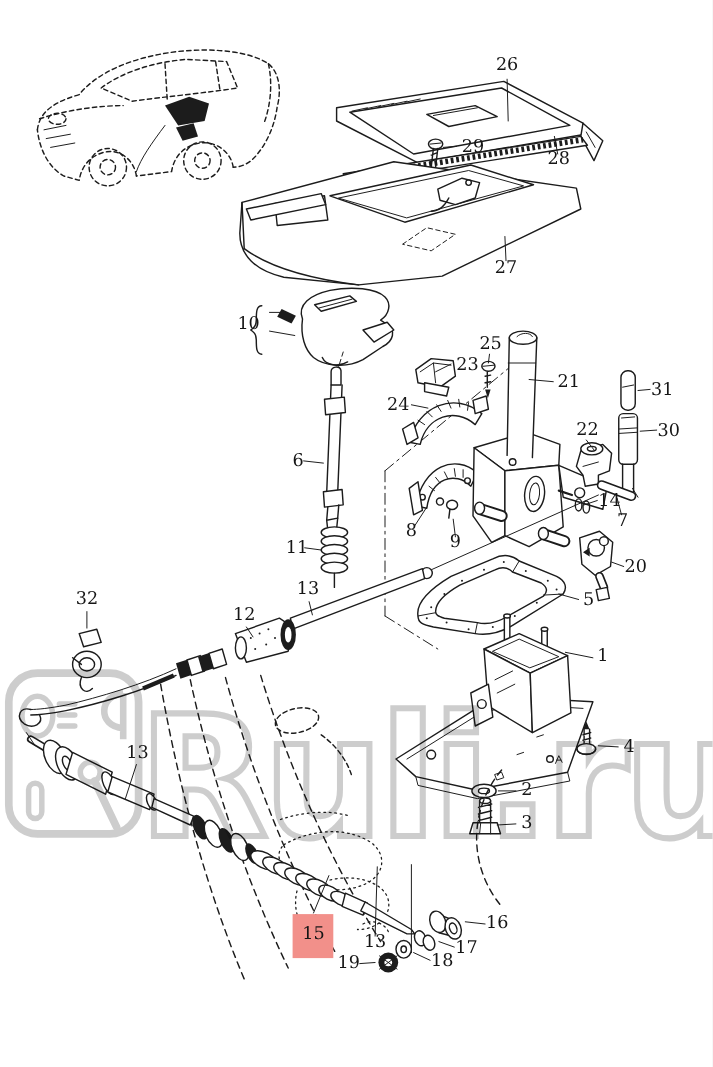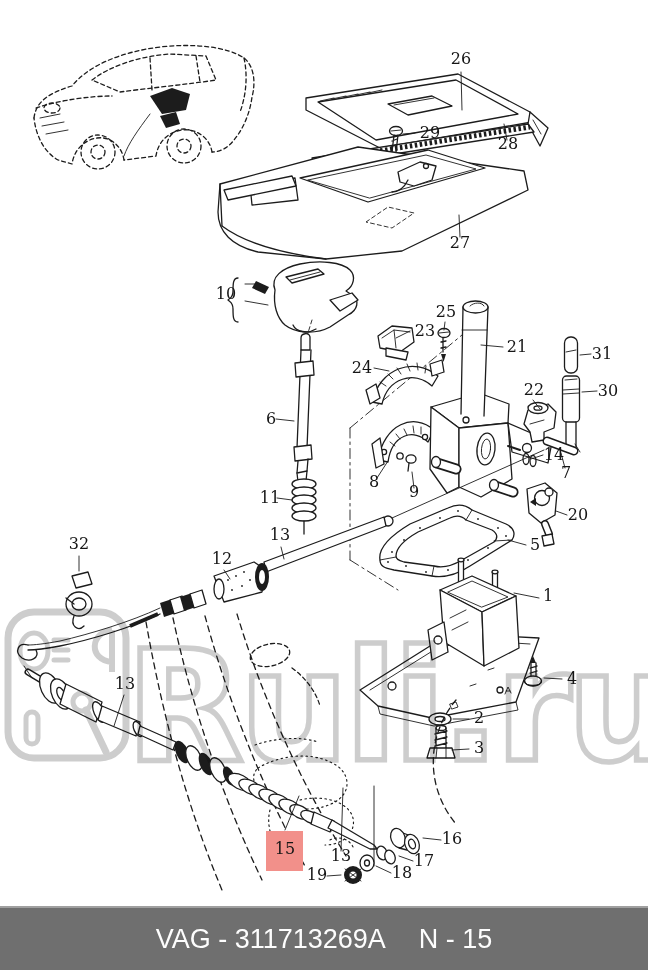--- a/index.html
+++ b/index.html
@@ -434,17 +434,13 @@
       <ellipse class="wm" cx="34" cy="651" rx="14" ry="18" stroke-width="5"></ellipse>
       <path class="wm" d="M54,640 L68,640 M54,650 L68,650 M54,660 L68,660" stroke-width="5" stroke-linecap="round"></path>
       <path class="wm" d="M112,630 L112,672 M112,630 C90,632 88,660 112,662" stroke-width="6"></path>
       <rect class="wm" x="26" y="712" width="12" height="32" rx="6" stroke-width="5"></rect>
       <circle class="wm" cx="82" cy="702" r="9" stroke-width="5"></circle>
       <path class="wm" d="M86,710 L106,752" stroke-width="7" stroke-linecap="round"></path>
     </g>
     <text x="126" y="760" font-family="DejaVu Sans, sans-serif" font-size="153" font-weight="bold" letter-spacing="-4" fill="none" stroke="#c9c9c9" stroke-width="5.5">Ruli.ru</text>
   </svg>
 
-  <div class="footer" style="background: rgb(111, 111, 111); color: rgb(253, 253, 253);">
-    <span>VAG - 311713269A</span>
-    <span>N - 15</span>
-  </div>
 </div>
 
 </body></html>

